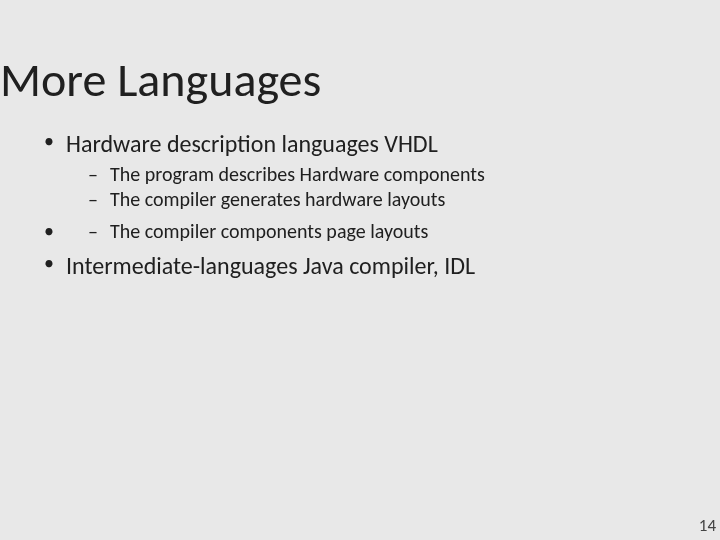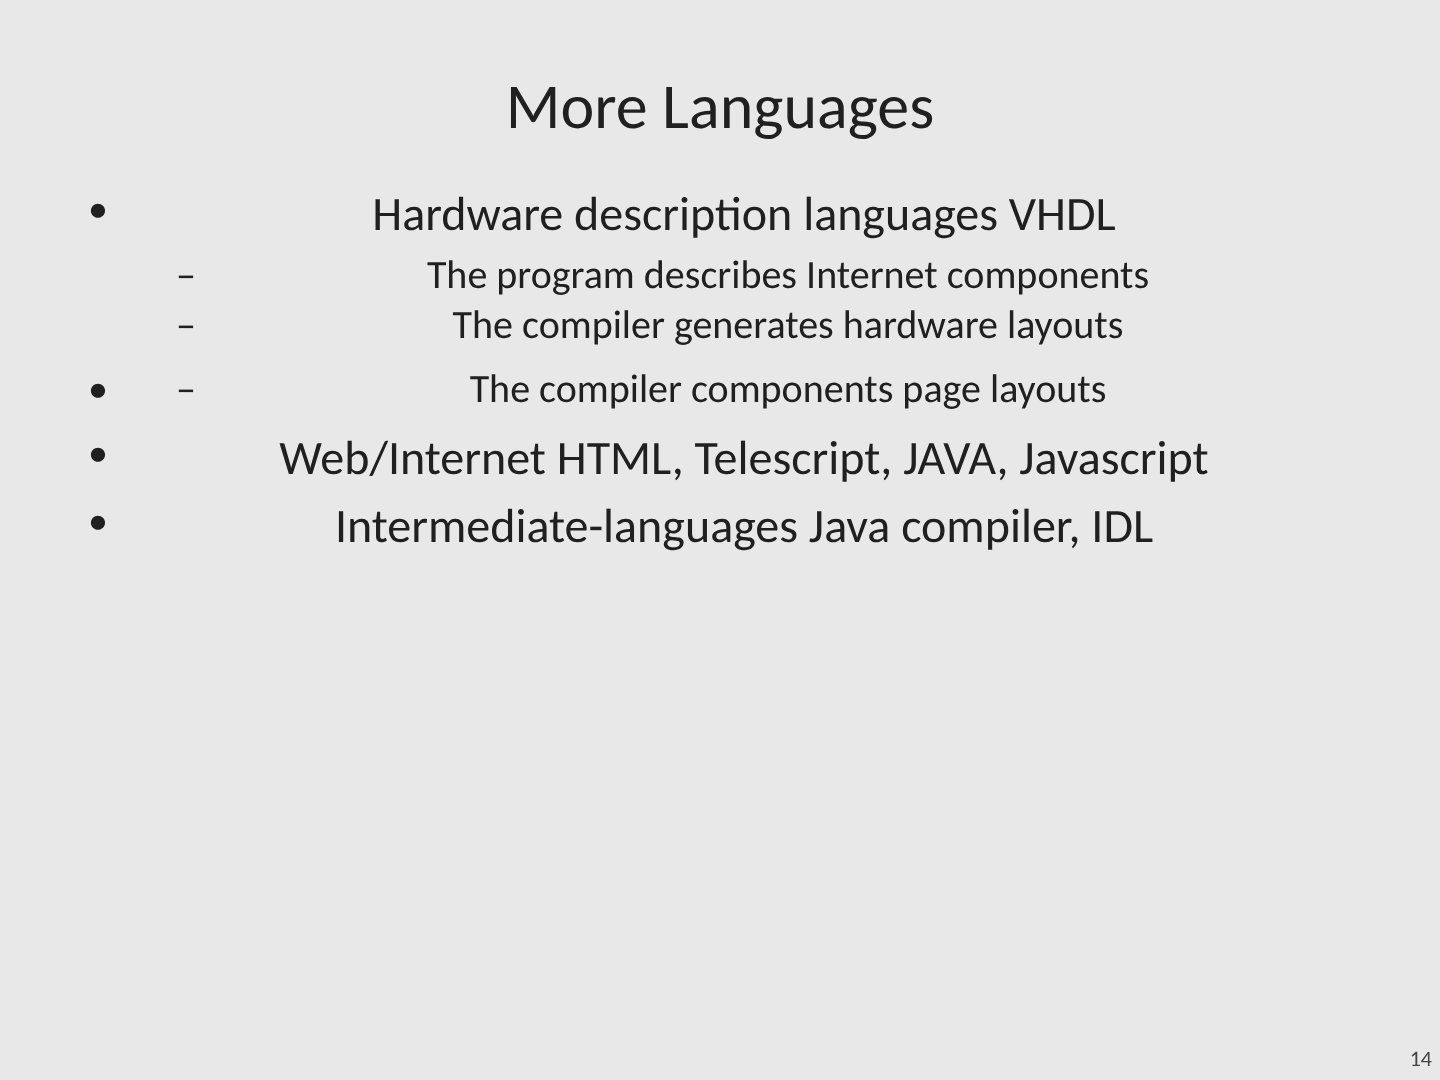--- a/index.html
+++ b/index.html
@@ -13,41 +13,39 @@
     overflow: hidden;
     position: relative;
   }
   .slide {
     width: 720px;
     height: 540px;
     position: relative;
     box-sizing: border-box;
   }
   .title {
-    text-align: center;
-    font-size: 32px;
+    font-size: 48px;
     font-weight: 400;
-    padding-top: 34px;
+    padding-top: 50px;
     padding-bottom: 20px;
   }
   .content {
     padding: 0 42px 0 42px;
   }
   ul.top {
     list-style: none;
     margin: 0;
     padding: 0;
   }
   ul.top > li {
     position: relative;
     font-size: 24px;
     line-height: 1.28;
     padding-left: 24px;
     margin-bottom: 4px;
-    text-align: center;
   }
   ul.top > li::before {
     content: "•";
     position: absolute;
     left: 2px;
     top: 0;
     font-size: 20px;
   }
   ul.sub {
     list-style: none;
@@ -64,52 +62,49 @@
   ul.sub > li::before {
     content: "–";
     position: absolute;
     left: 22px;
     top: 0;
   }
   .pagenum {
     position: absolute;
     right: 4px;
     bottom: 4px;
-    font-size: 11px;
+    font-size: 17px;
     color: #444;
   }
 </style>
 </head>
 <body>
 
 <div class="slide">
 
   <div class="title">More Languages</div>
 
   <div class="content">
     <ul class="top">
 
       <li>
         <span>Hardware description languages VHDL</span>
         <ul class="sub">
-          <li>The program describes Internet components</li>
+          <li>The program describes Hardware components</li>
           <li>The compiler generates hardware layouts</li>
         </ul>
       </li>
 
       <li>
         <ul class="sub">
           <li>The compiler components page layouts</li>
         </ul>
       </li>
 
 
-      <li>
-        <span>Web/Internet HTML, Telescript, JAVA, Javascript</span>
-      </li>
 
       <li>
         <span>Intermediate-languages Java compiler, IDL</span>
       </li>
 
     </ul>
   </div>
 
   <div class="pagenum">14</div>
 

